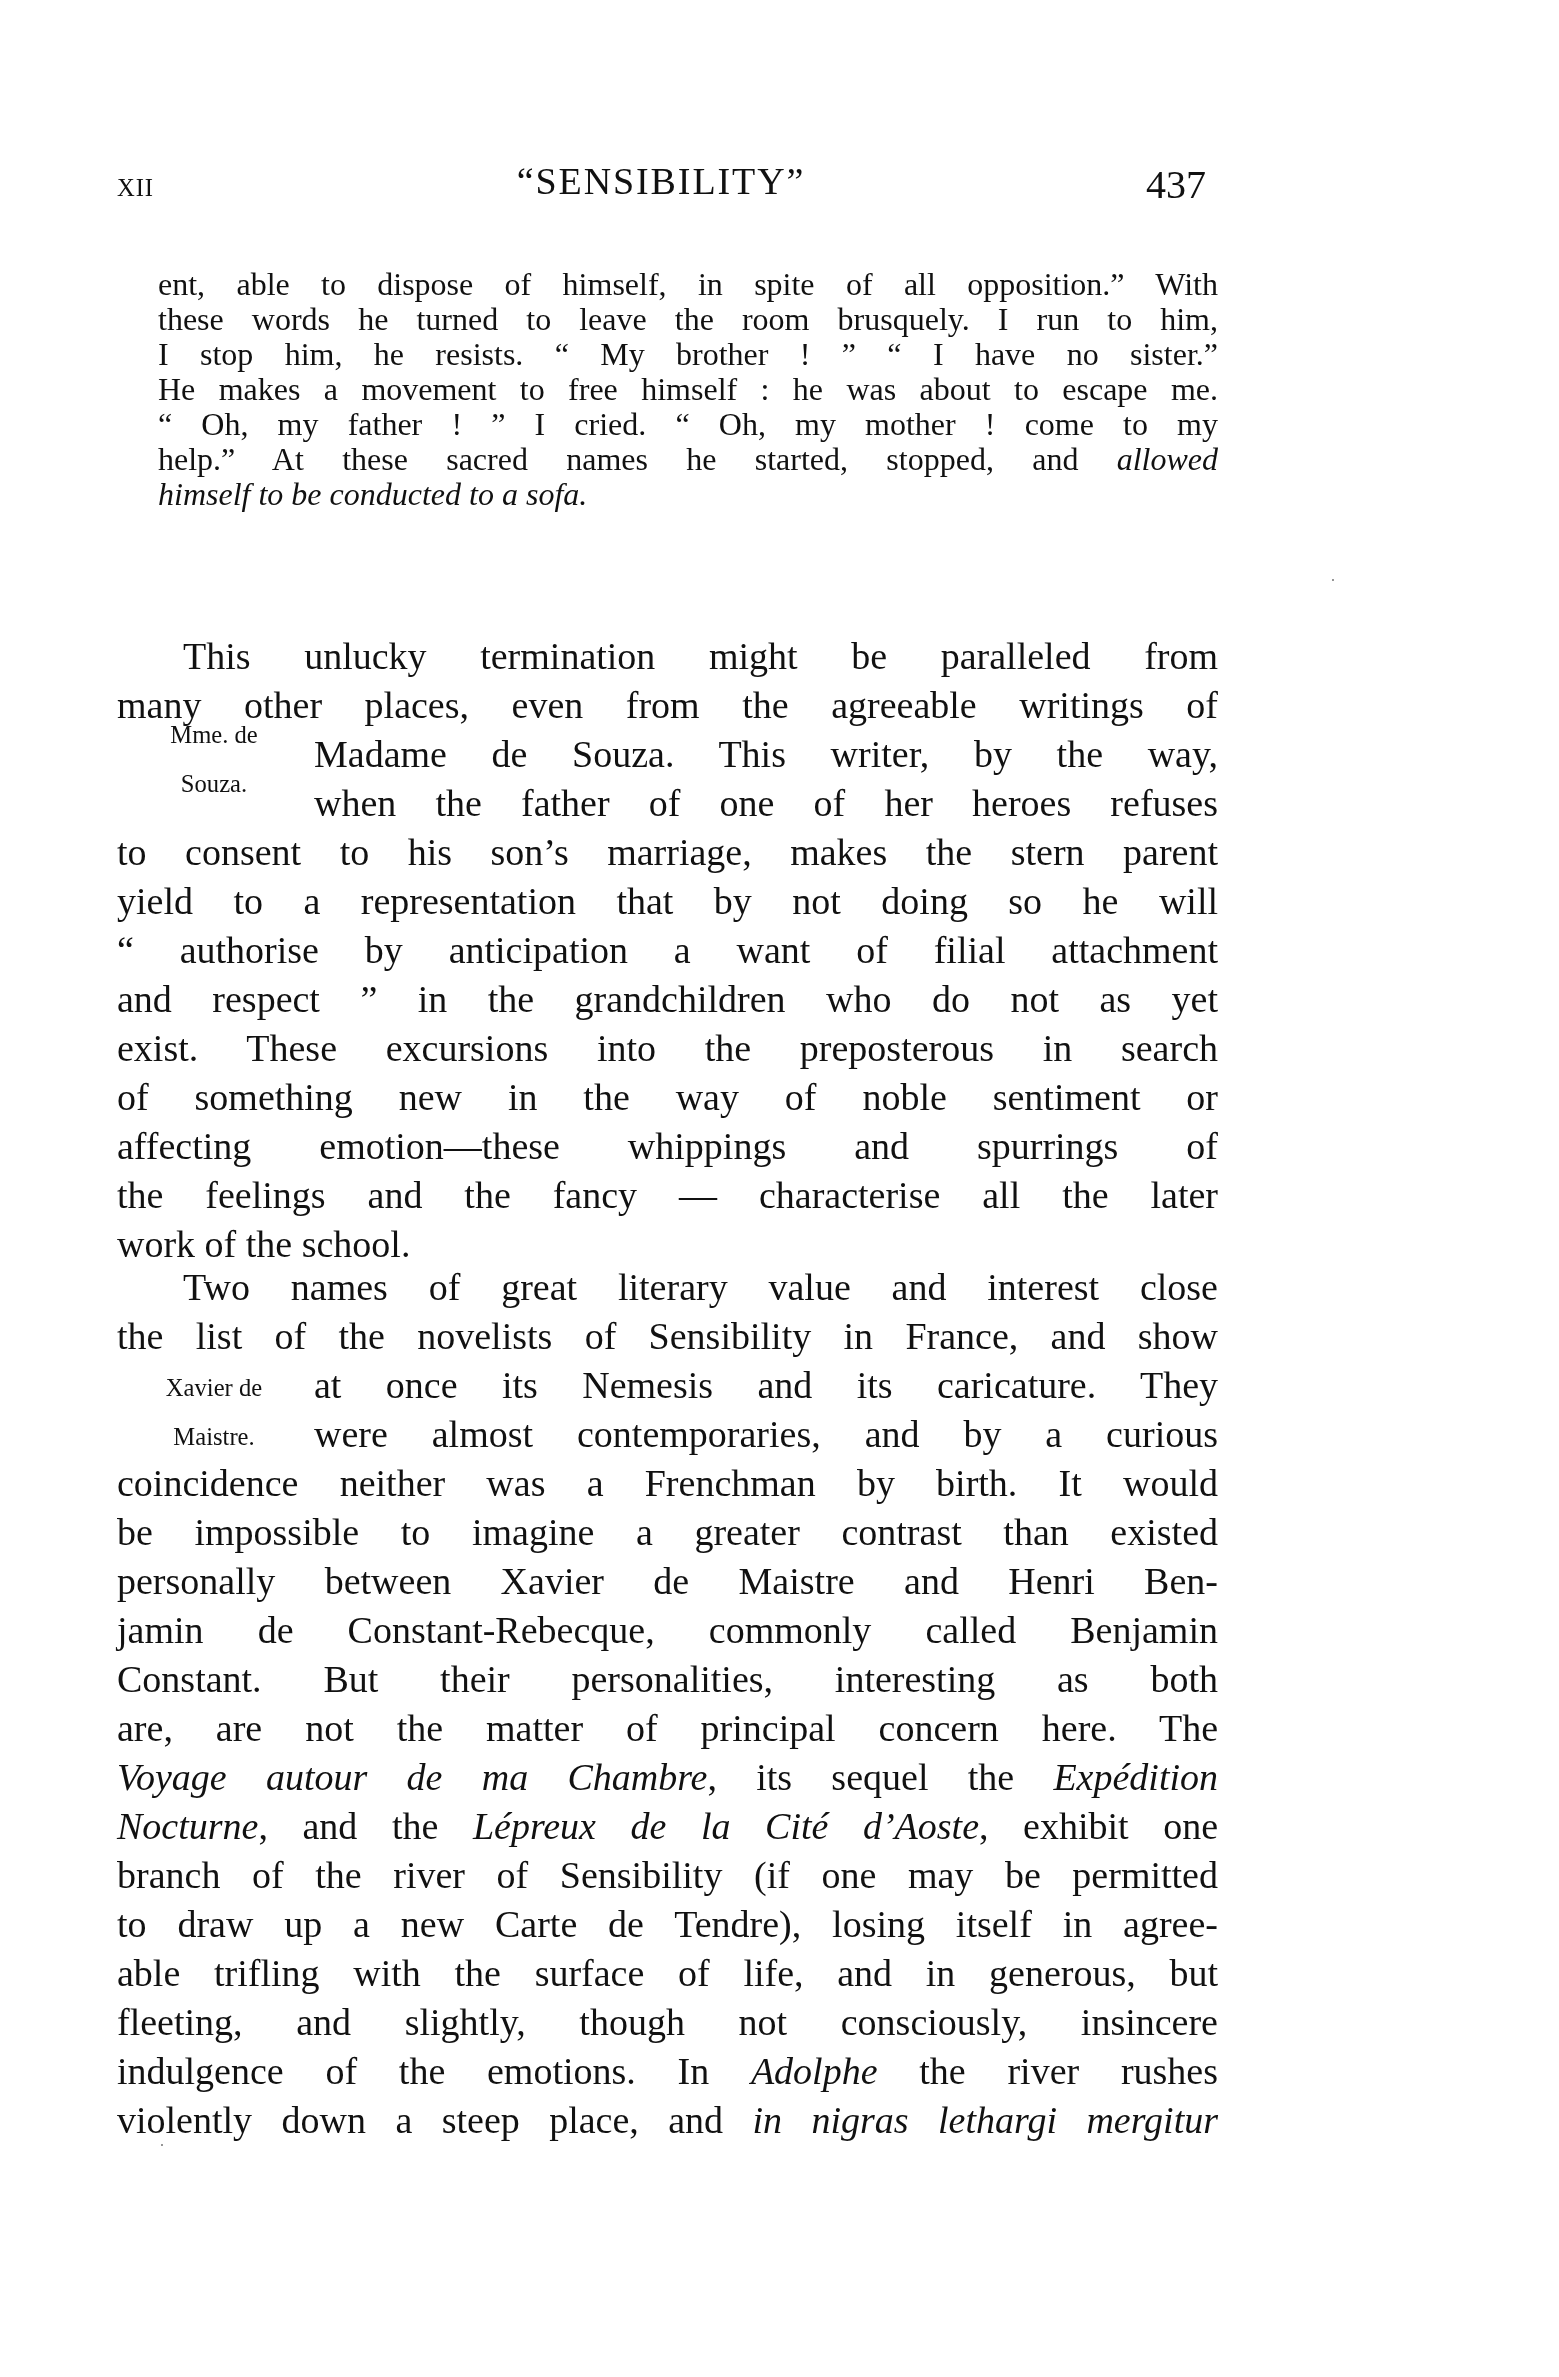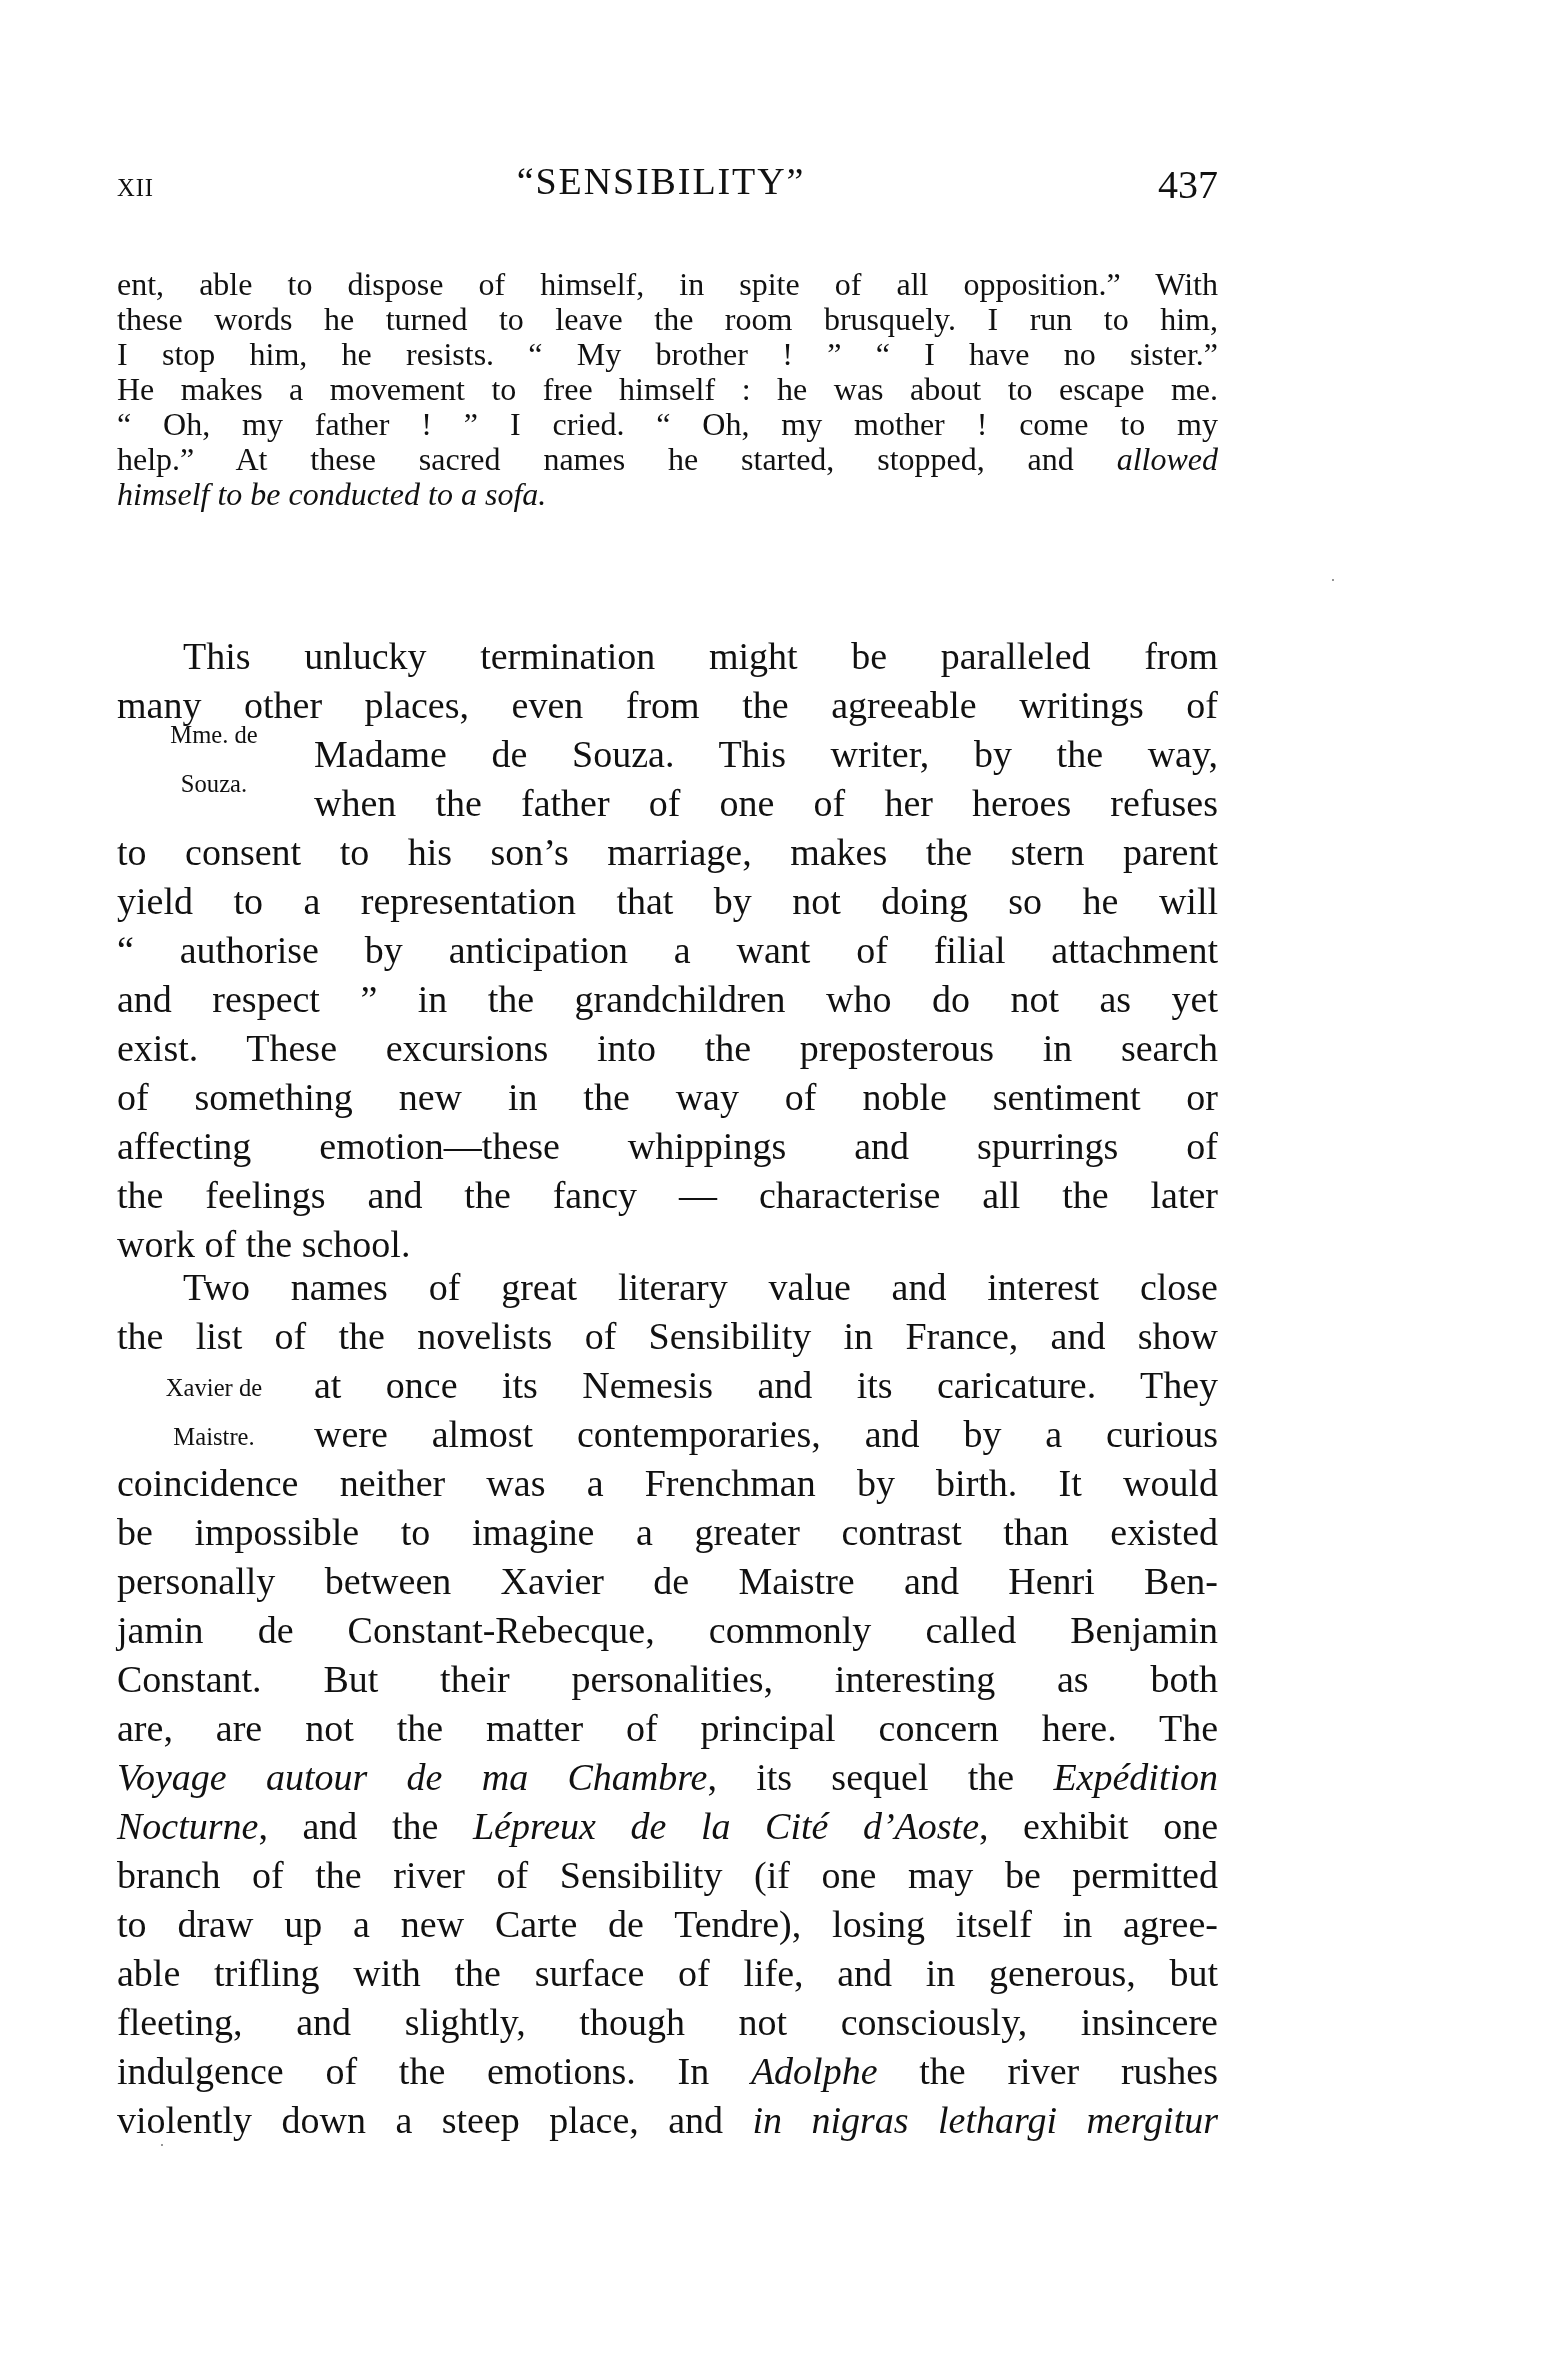--- a/index.html
+++ b/index.html
@@ -37,21 +37,21 @@
     .rh-title {
       position: absolute;
       left: 0; right: 13px;
       top: 0;
       text-align: center;
       font-size: 38px;
       letter-spacing: 1.9px;
     }
     .rh-page {
       position: absolute;
-      right: 0;
+      right: 12px;
       top: 1.9px;
       font-size: 40px;
       margin-left: 32px;
     }
     .block {
       position: absolute;
       left: 117px;
       width: 1101px;
     }
     .line {
@@ -68,21 +68,21 @@
       padding-left: 66px;
     }
     .line.side {
       padding-left: 197px;
     }
     .extract {
       top: 267px;
       font-size: 32px;
       line-height: 35px;
     }
-    .extract .line { height: 35px; }
+    .extract .line { height: 35px; margin-left: 41px; }
     .para {
       font-size: 38px;
       line-height: 49px;
     }
     .para .line { height: 49px; }
     .p1 { top: 596px; margin-top: 36px; }
     .p2 { top: 1263px; }
     .sidenote {
       position: absolute;
       left: 117px;

